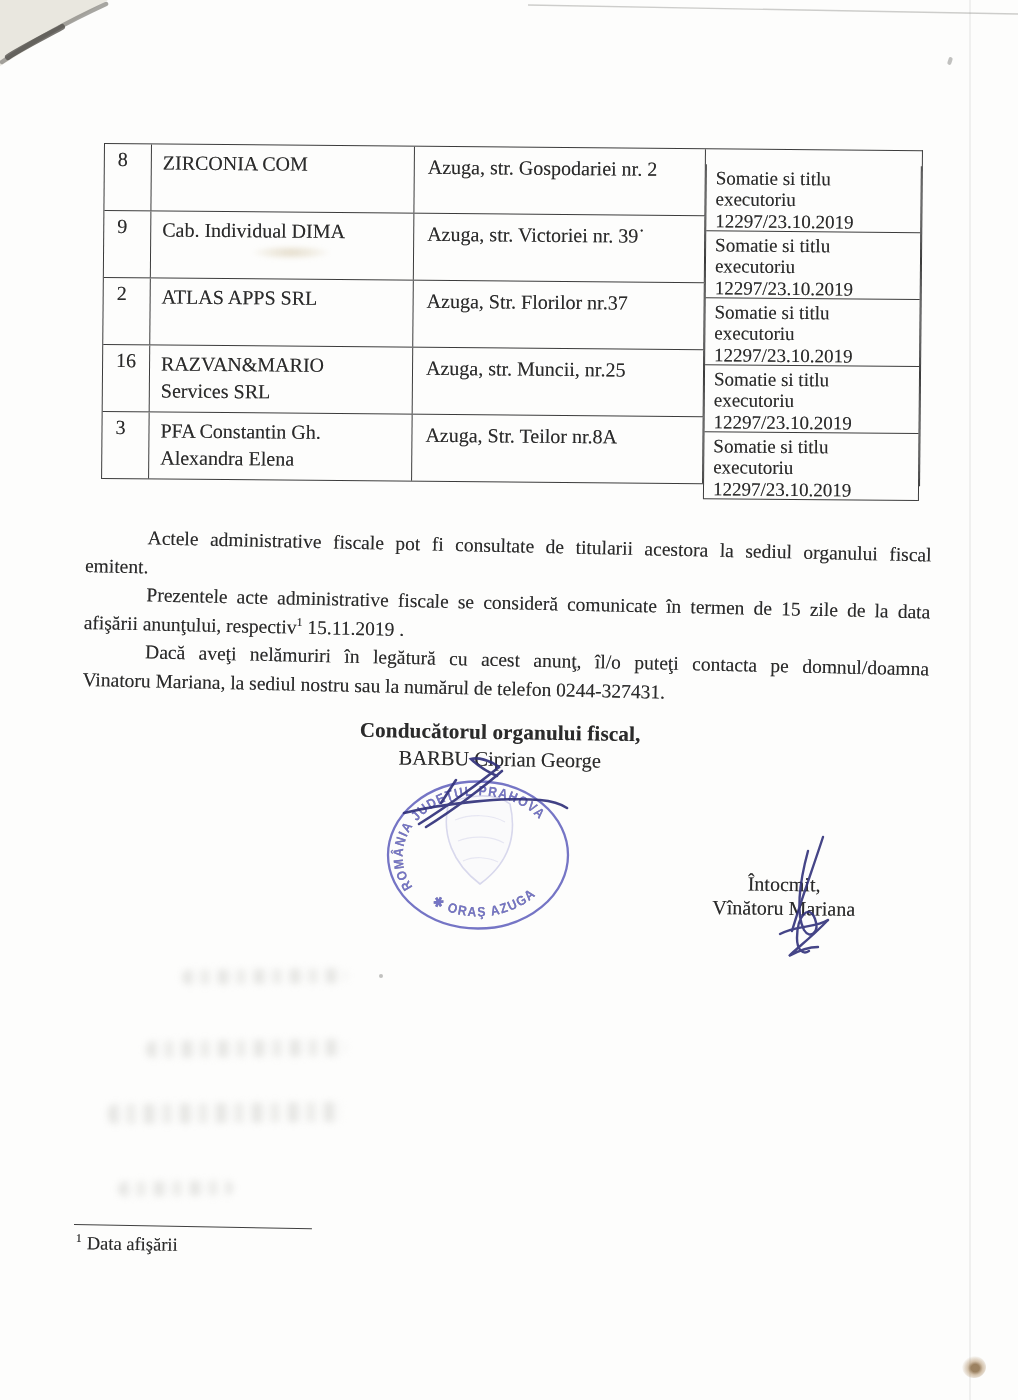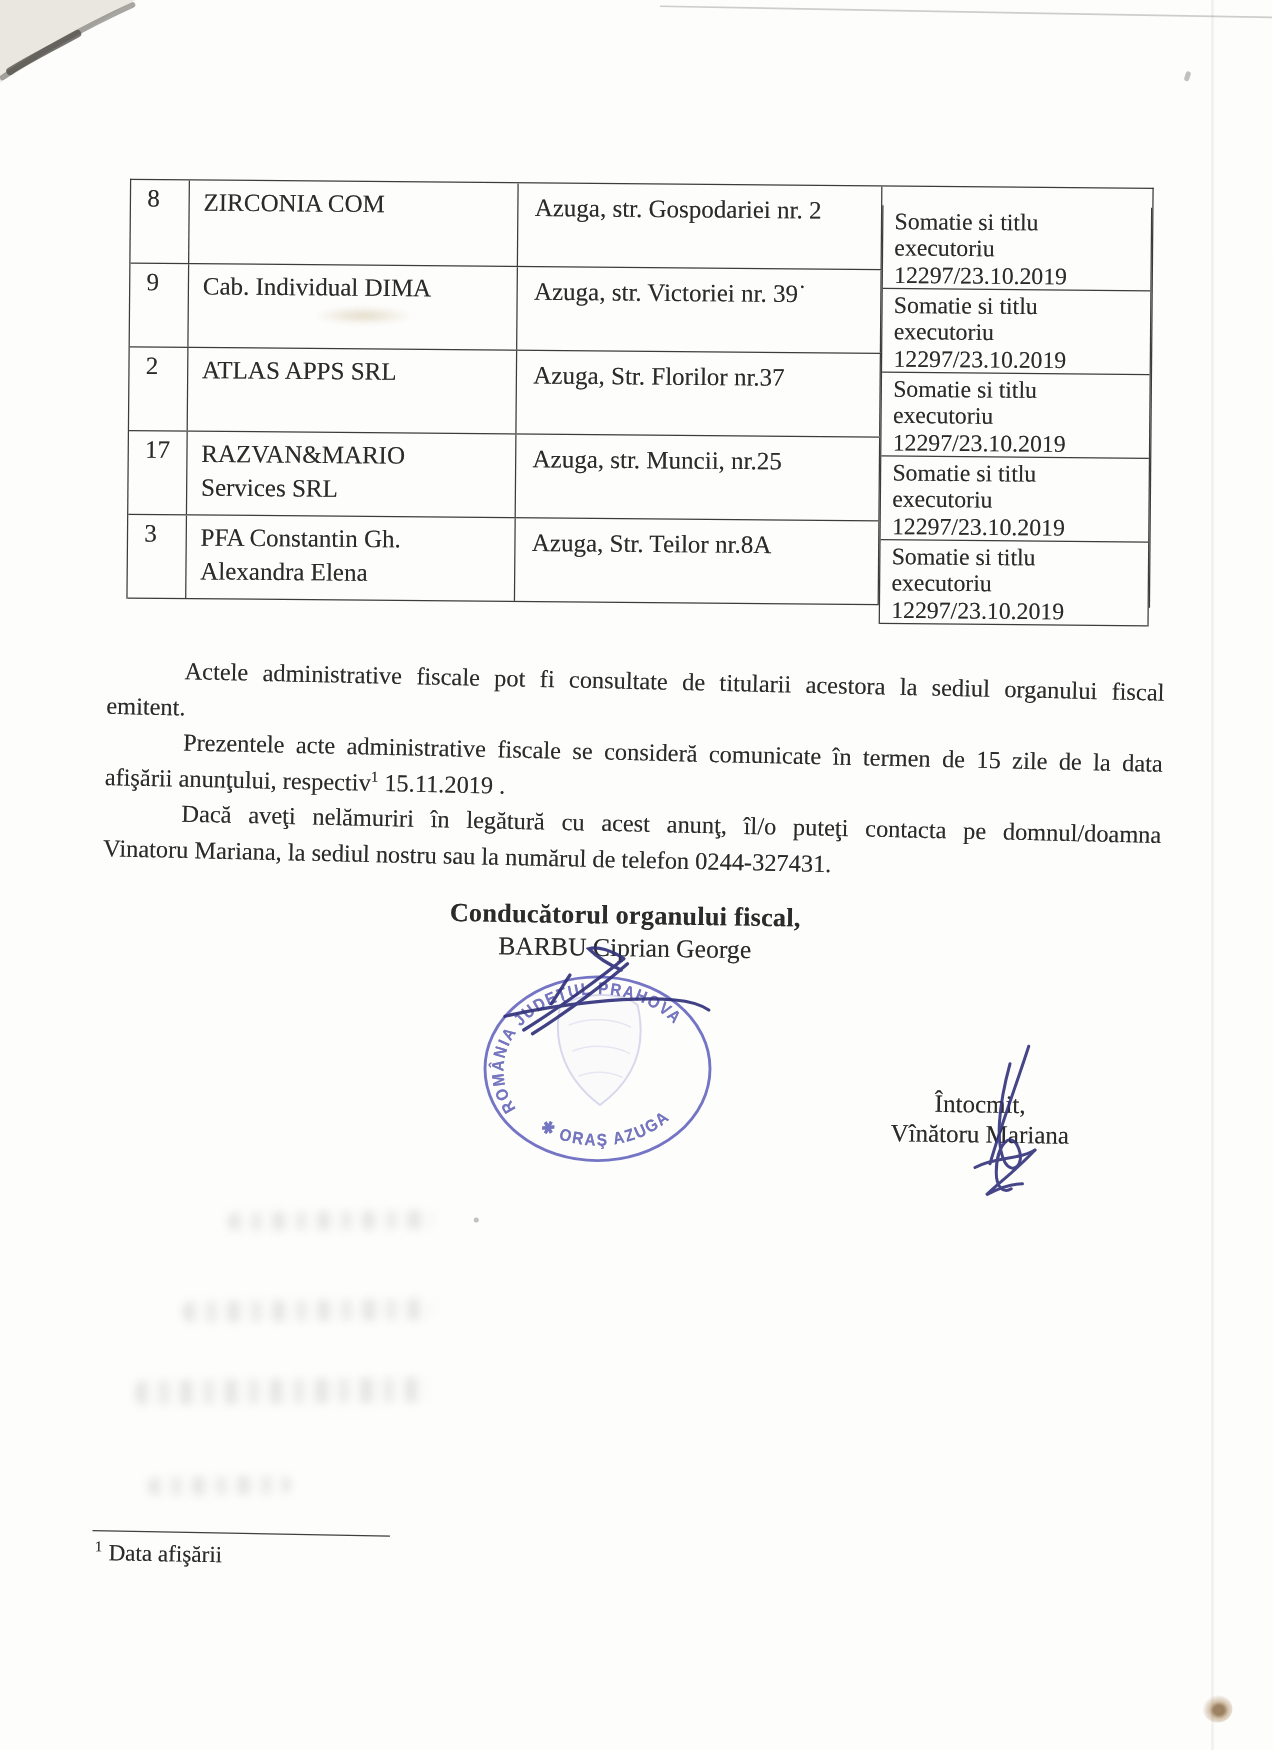--- a/index.html
+++ b/index.html
@@ -106,21 +106,21 @@
       <div class="row">
         <div class="cell c-no">2</div>
         <div class="cell c-name">
           <div>ATLAS APPS SRL</div>
           <div></div>
         </div>
         <div class="cell c-addr">Azuga, Str. Florilor nr.37</div>
       </div>
 
       <div class="row">
-        <div class="cell c-no">17</div>
+        <div class="cell c-no">16</div>
         <div class="cell c-name">
           <div>RAZVAN&amp;MARIO</div>
           <div>Services SRL</div>
         </div>
         <div class="cell c-addr">Azuga, str. Muncii, nr.25</div>
       </div>
 
       <div class="row">
         <div class="cell c-no">3</div>
         <div class="cell c-name">

